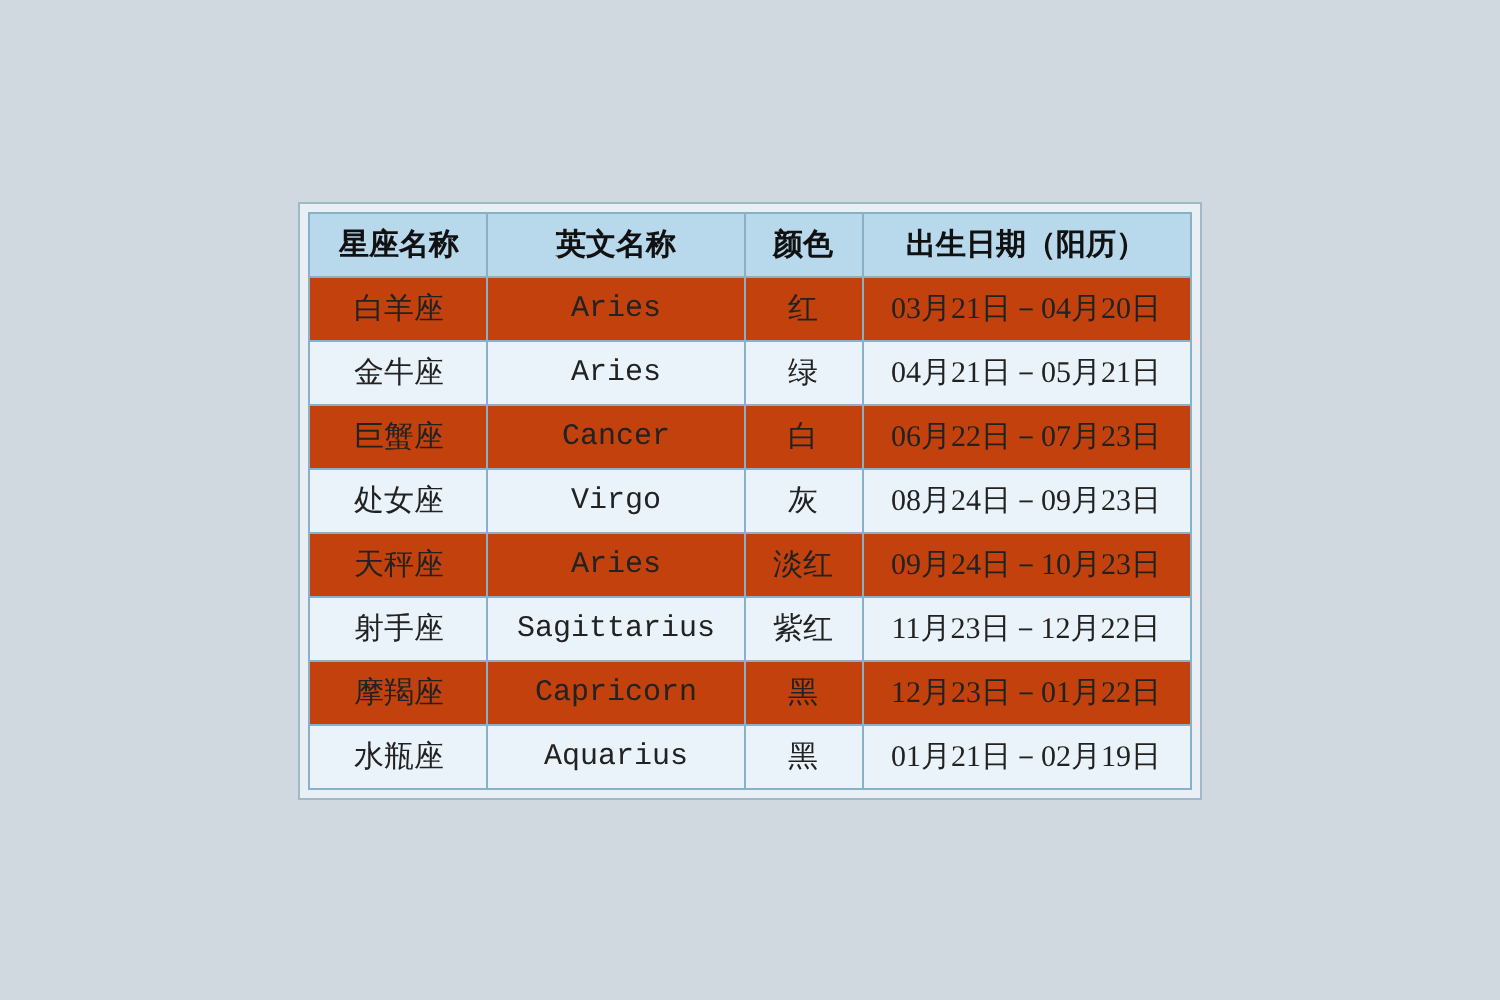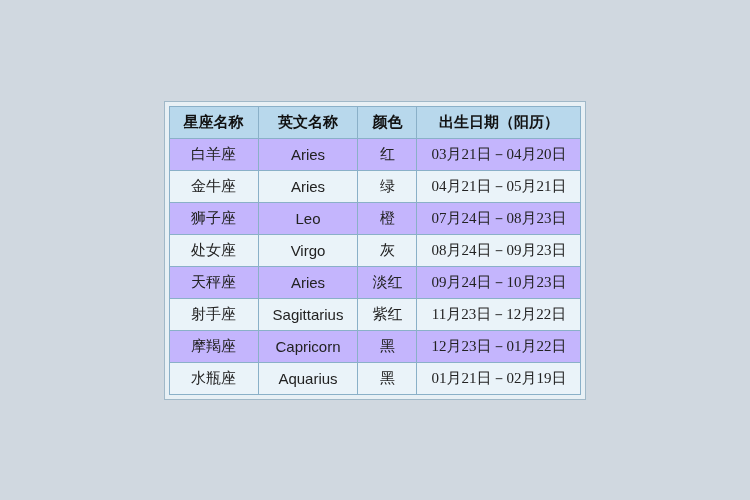--- a/index.html
+++ b/index.html
@@ -39,34 +39,34 @@
     }
 
     thead th {
       background-color: #b8d8ec;
       font-weight: bold;
       font-size: 15px;
       color: #111;
     }
 
     tbody tr {
-      background-color: #c4b5fd;
+      background-color: #c2410c;
     }
 
     tbody tr:nth-child(even) {
       background-color: #eaf3f9;
     }
 
     td:first-child {
       font-size: 15px;
     }
 
     td:nth-child(2) {
       font-style: italic;
-      font-family: Liberation Sans, sans-serif;
+      font-family: Liberation Mono, monospace;
       font-style: normal;
     }
   </style>
 </head>
 <body>
 
 <div class="table-container">
   <table>
     <thead>
       <tr>
@@ -83,24 +83,24 @@
           <td>红</td>
           <td>03月21日－04月20日</td>
         </tr>
         <tr>
           <td>金牛座</td>
           <td>Aries</td>
           <td>绿</td>
           <td>04月21日－05月21日</td>
         </tr>
         <tr>
-          <td>狮子座</td>
-          <td>Leo</td>
-          <td>橙</td>
-          <td>07月24日－08月23日</td>
+          <td>巨蟹座</td>
+          <td>Cancer</td>
+          <td>白</td>
+          <td>06月22日－07月23日</td>
         </tr>
         <tr>
           <td>处女座</td>
           <td>Virgo</td>
           <td>灰</td>
           <td>08月24日－09月23日</td>
         </tr>
         <tr>
           <td>天秤座</td>
           <td>Aries</td>

